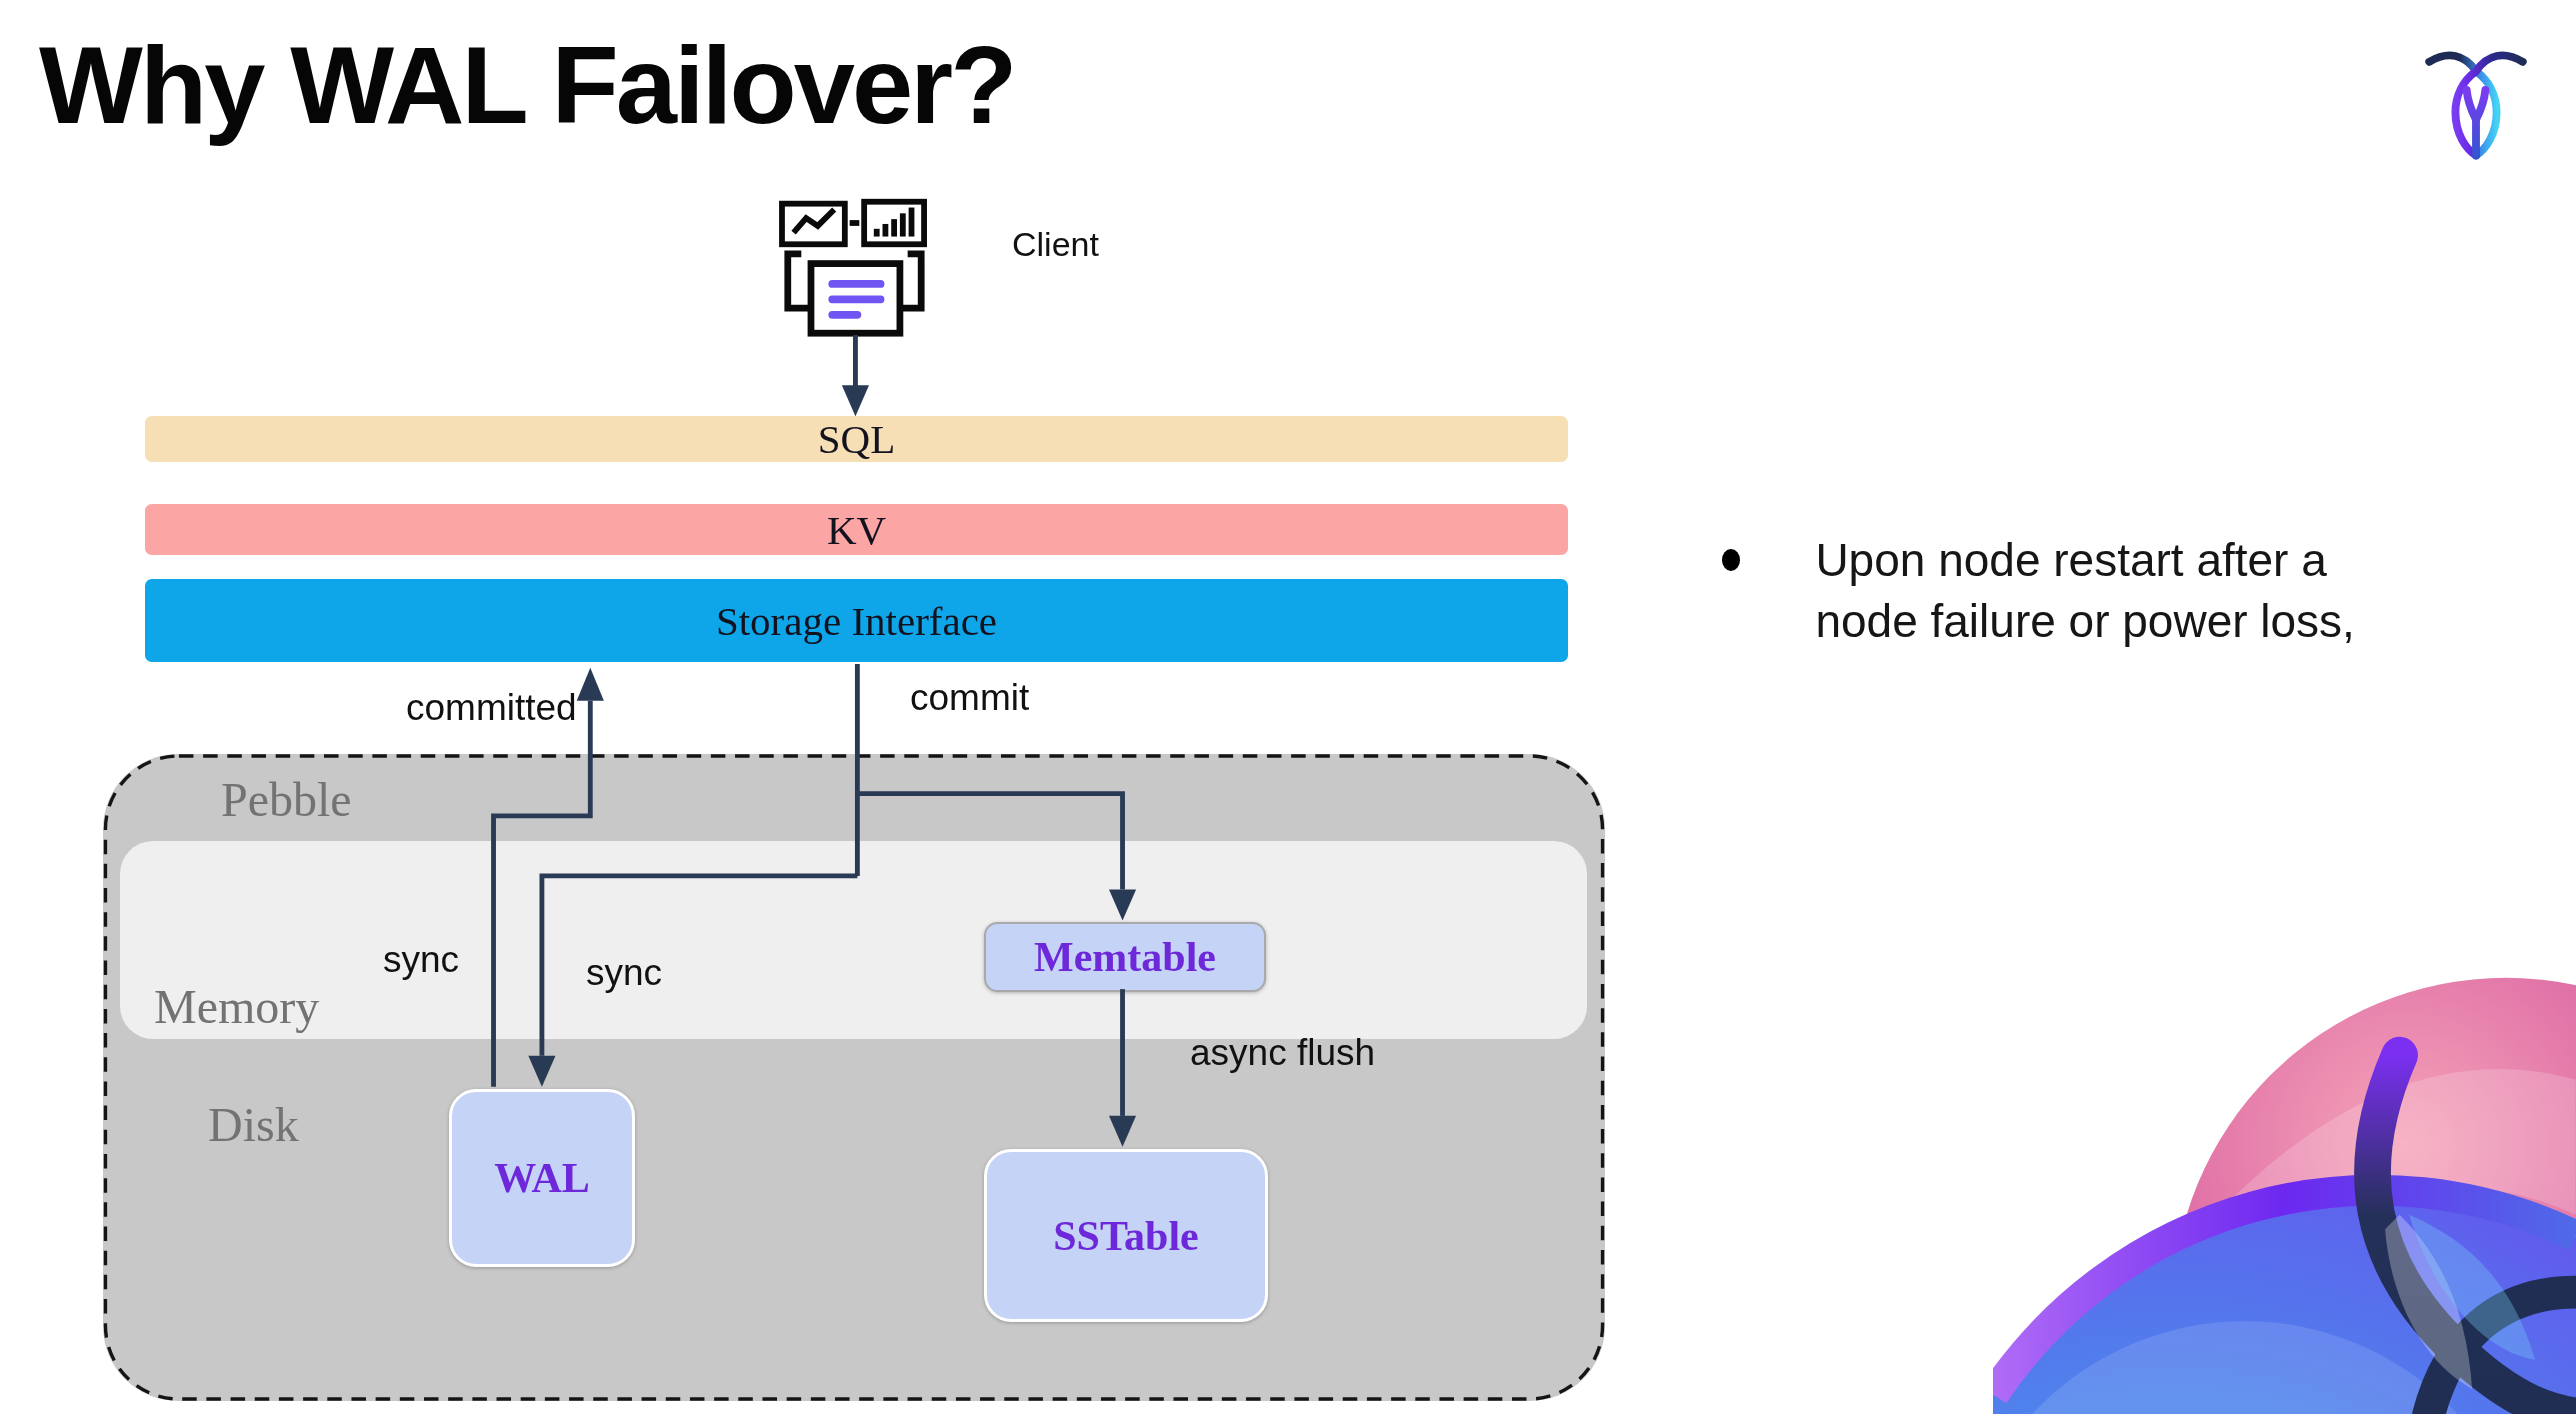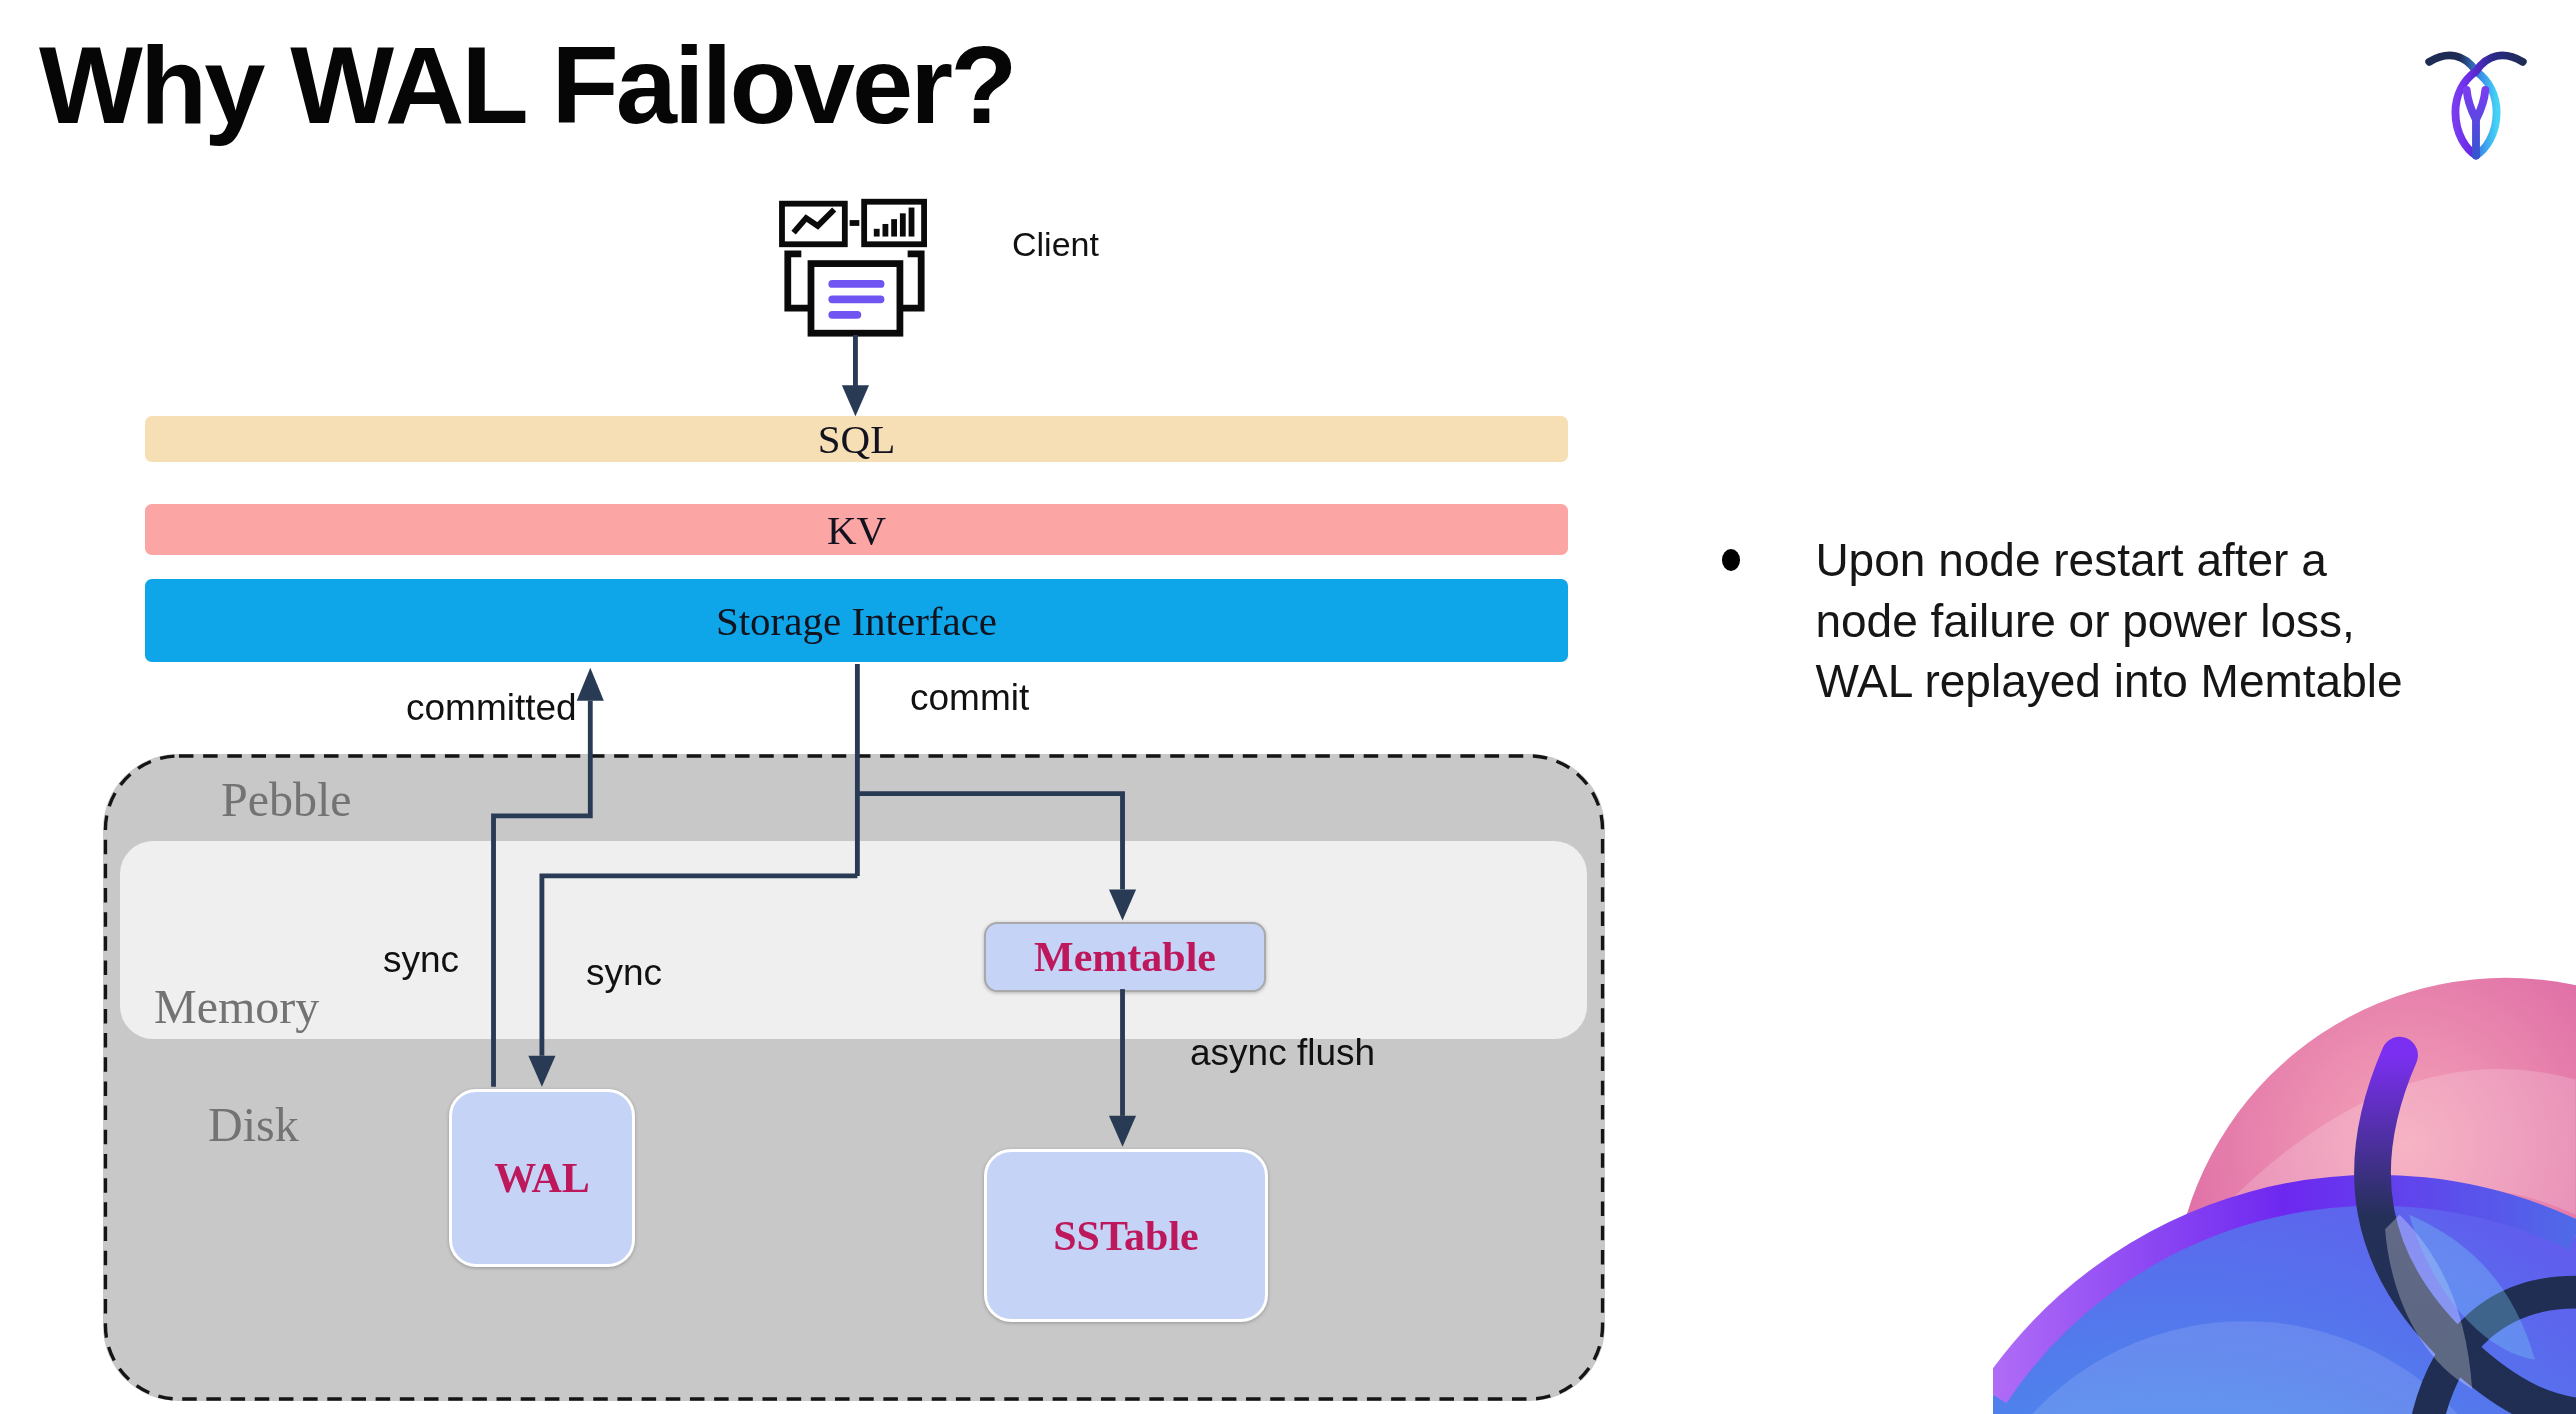--- a/index.html
+++ b/index.html
@@ -27,21 +27,21 @@
   #memory-strip{left:120px;top:841px;width:1467px;height:198px;background:#efefef;border-radius:33px;z-index:1;}
   .serif-label{
     font-family:"Liberation Serif", serif;font-size:48px;color:#737373;z-index:2;white-space:nowrap;
   }
   .sans-label{
     font-family:"Liberation Sans", sans-serif;font-size:37px;color:#111111;z-index:4;white-space:nowrap;
   }
   
   .node{
     display:flex;align-items:center;justify-content:center;
-    font-family:"Liberation Serif", serif;font-weight:bold;font-size:42px;color:#be185d;
+    font-family:"Liberation Serif", serif;font-weight:bold;font-size:42px;color:#6d28d9;
     box-shadow:0 1px 3.9px rgba(0,0,0,0.25);z-index:3;
   }
   #node-wal{left:449px;top:1089px;width:180px;height:172px;border:3.9px solid #ffffff;border-radius:27px;}
   #node-memtable{left:984px;top:922px;width:278px;height:66px;border:2.9px solid #a9a9a9;border-radius:13.5px;}
   #node-sstable{left:984px;top:1149px;width:278px;height:167px;border:3.9px solid #ffffff;border-radius:27px;}
   
   #client-icon{left:774px;top:194px;z-index:3;}
   #client-label{left:1012px;top:225px;font-size:34px;z-index:3;}
   
   #arrows{left:0;top:0;z-index:4;pointer-events:none;}
@@ -166,21 +166,20 @@
     <polygon points="1160,1185 1146,1153 1174,1153"></polygon>
   </g>
 </svg>
 
 <div class="abs" id="bullets">
   <div class="bullet-item">
     <div class="bullet-dot"></div>
     <div class="bullet-text">
       <span>Upon node restart after a</span><br>
       <span>node failure or power loss,</span><br>
-      <span>WAL replayed into Memtable</span>
     </div>
   </div>
 </div>
 
 <svg class="abs" id="corner-art" width="583" height="442" viewBox="0 0 602 457">
   <defs>
     <radialGradient id="pg" cx="0.35" cy="0.25" r="0.95">
       <stop offset="0" stop-color="#f5a4b8"></stop>
         <stop offset="0.55" stop-color="#d5569e"></stop>
         <stop offset="1" stop-color="#b92c8c"></stop>

